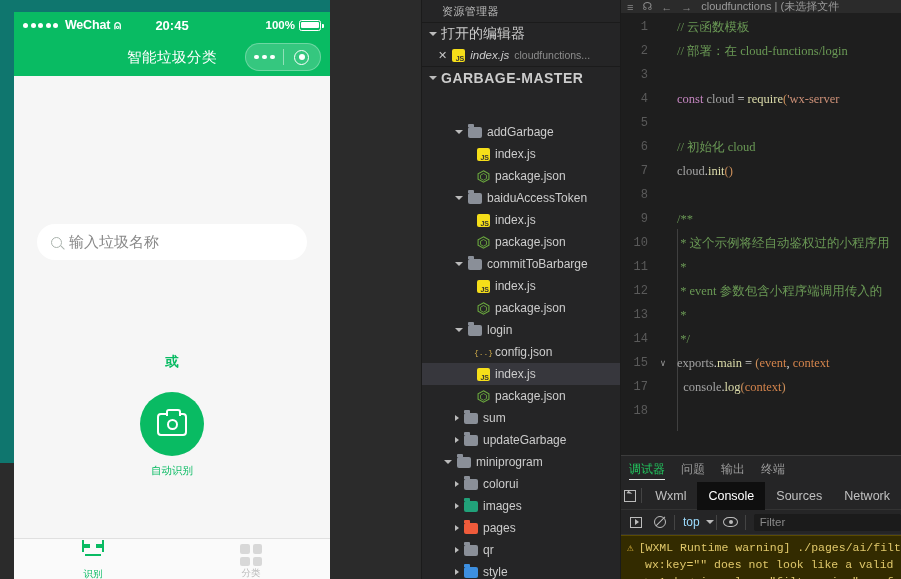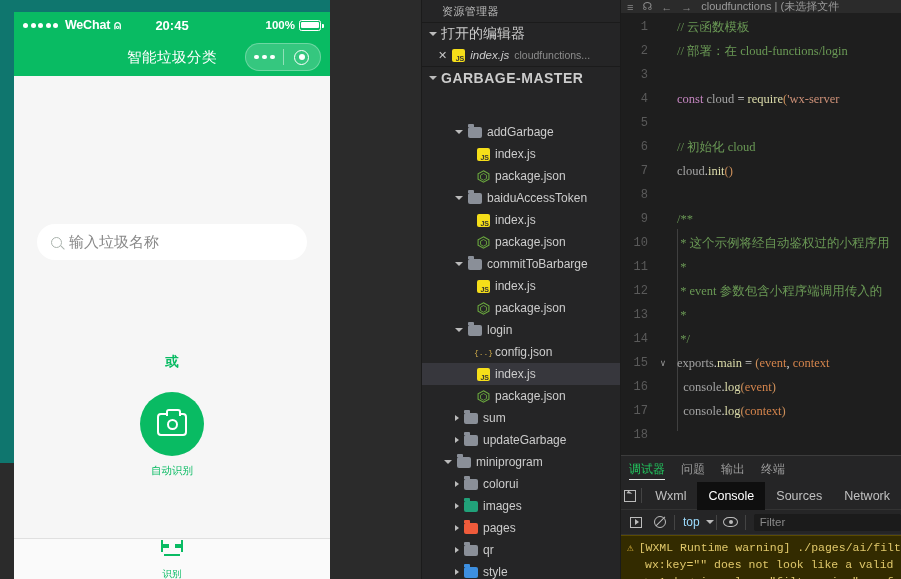--- a/index.html
+++ b/index.html
@@ -261,20 +261,29 @@
         <div class="tab">
           <span class="scan-ico">
             <span class="c1"></span>
               <span class="c2"></span>
               <span class="c3"></span>
               <span class="c4"></span>
               <span class="bar"></span>
           </span>
           <span class="tab-label on">识别</span>
         </div>
+        <div class="tab">
+          <span class="grid-ico">
+              <i></i>
+              <i></i>
+              <i></i>
+              <i></i>
+            </span>
+          <span class="tab-label off">分类</span>
+        </div>
       </div>
 
     </div>
   </div>
 
   <div class="gap-col"></div>
 
   <div class="explorer">
     <div class="exp-title">资源管理器</div>
 
@@ -467,21 +476,20 @@
         <div class="cl"><span class="ln">6</span><span class="fold"></span><span class="ctext"><span class="cmt">// 初始化 cloud</span></span></div>
         <div class="cl"><span class="ln">7</span><span class="fold"></span><span class="ctext"><span class="var">cloud</span><span class="op">.</span><span class="fn">init</span><span class="pn">()</span></span></div>
         <div class="cl"><span class="ln">8</span><span class="fold"></span><span class="ctext"></span></div>
         <div class="cl"><span class="ln">9</span><span class="fold"></span><span class="ctext"><span class="cmt">/**</span></span></div>
         <div class="cl"><span class="ln">10</span><span class="fold"></span><span class="ctext"><span class="cmt"> * 这个示例将经自动鉴权过的小程序用</span></span></div>
         <div class="cl"><span class="ln">11</span><span class="fold"></span><span class="ctext"><span class="cmt"> *</span></span></div>
         <div class="cl"><span class="ln">12</span><span class="fold"></span><span class="ctext"><span class="cmt"> * event 参数包含小程序端调用传入的</span></span></div>
         <div class="cl"><span class="ln">13</span><span class="fold"></span><span class="ctext"><span class="cmt"> *</span></span></div>
         <div class="cl"><span class="ln">14</span><span class="fold"></span><span class="ctext"><span class="cmt"> */</span></span></div>
         <div class="cl"><span class="ln">15</span><span class="fold">∨</span><span class="ctext"><span class="var">exports</span><span class="op">.</span><span class="fn">main </span><span class="op">= </span><span class="pn">(</span><span class="par">event</span><span class="op">, </span><span class="par">context</span></span></div>
-        <div class="cl"><span class="ln">16</span><span class="fold"></span><span class="ctext"><span class="var">  console</span><span class="op">.</span><span class="fn">log</span><span class="pn">(</span><span class="par">event</span><span class="pn">)</span></span></div>
         <div class="cl"><span class="ln">17</span><span class="fold"></span><span class="ctext"><span class="var">  console</span><span class="op">.</span><span class="fn">log</span><span class="pn">(</span><span class="par">context</span><span class="pn">)</span></span></div>
         <div class="cl"><span class="ln">18</span><span class="fold"></span><span class="ctext"></span></div>
       </div>
 
     <div class="debug">
       <div class="dbg-tabs" id="dbgtabs">
           <span class="dbg-tab on">调试器</span>
           <span class="dbg-tab">问题</span>
           <span class="dbg-tab">输出</span>
           <span class="dbg-tab">终端</span>

